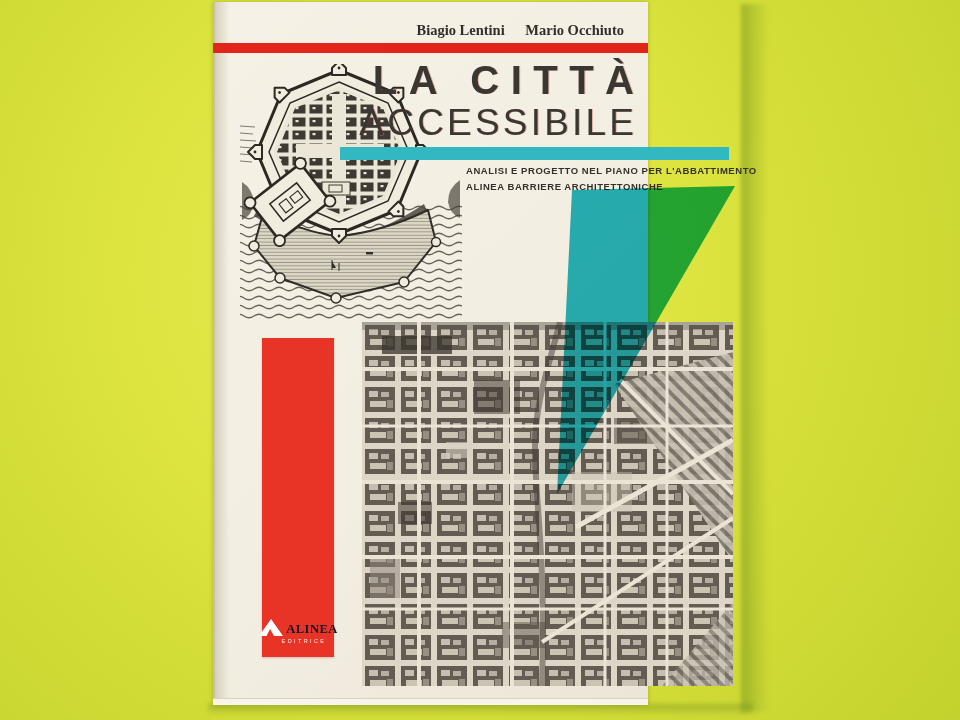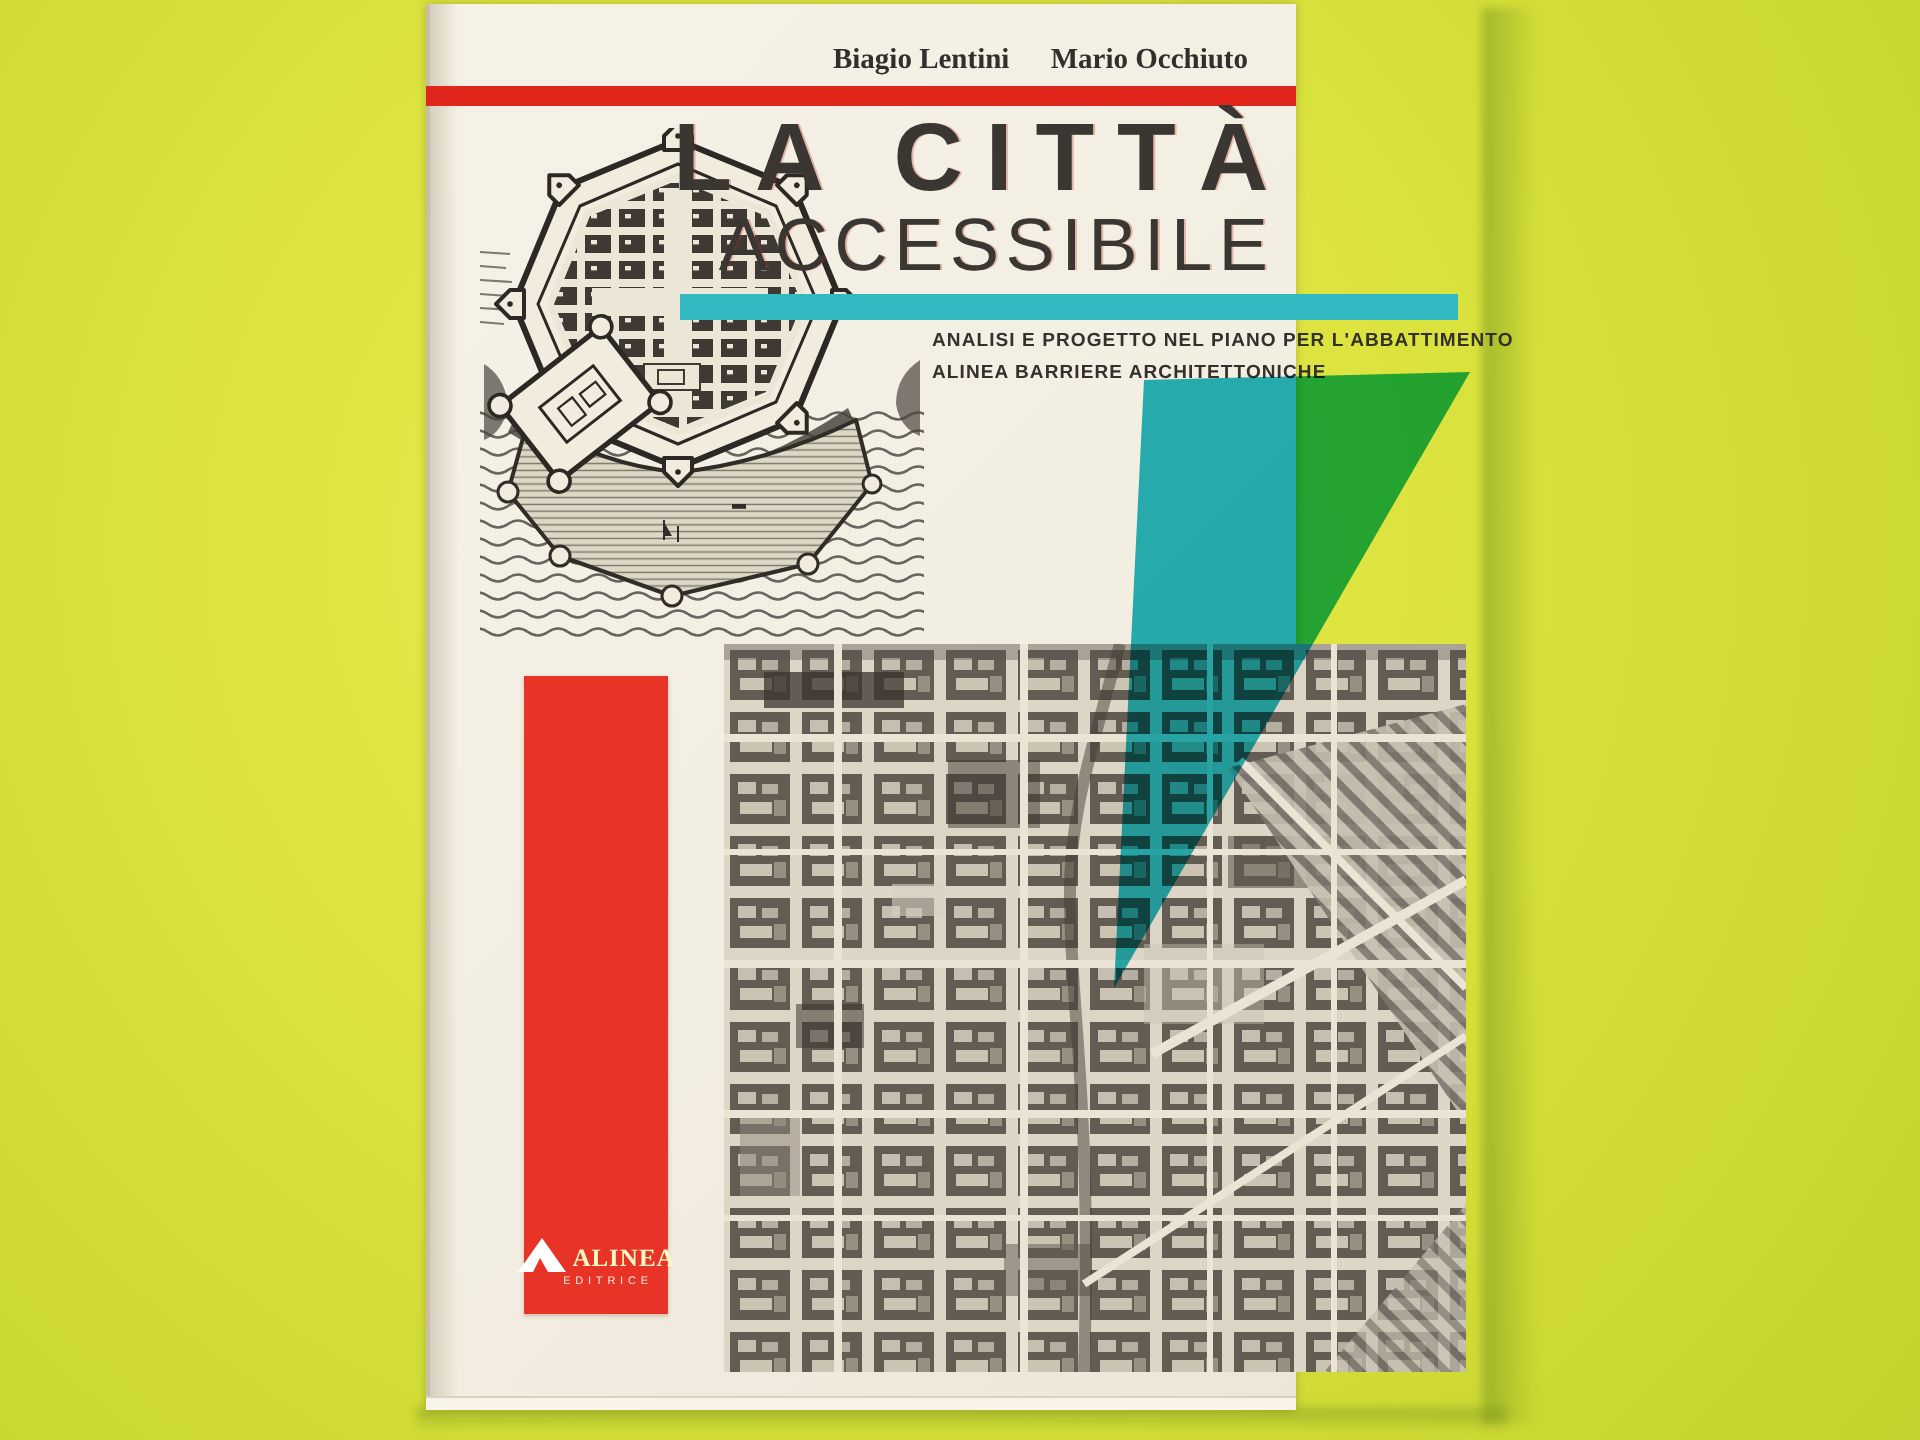--- a/index.html
+++ b/index.html
@@ -25,35 +25,35 @@
   .page-edge-bottom{left:0;bottom:0;width:100%;height:6px;
     background:#f8f4ea;border-top:1px solid #d8d2c2;}
   
   .author-line{top:20px;right:24px;z-index:3;
     font-family:"Liberation Serif", serif;font-weight:bold;font-size:14.5px;
     color:#332e2b;white-space:nowrap;}
   .author-line .author + .author{margin-left:17px;}
   .rule-red{top:41px;left:0;width:100%;height:10px;background:var(--red,#e1251b);z-index:3;}
   .title-block{top:56px;right:14px;z-index:3;text-align:right;color:var(--title-ink,#3a3733);
     text-shadow:1px 0 0 rgba(190,45,30,.30);}
-  .title-line1{font-weight:bold;font-size:48px;line-height:44px;letter-spacing:11.5px;margin-right:-11.5px;white-space:nowrap;}
+  .title-line1{font-weight:bold;font-size:40px;line-height:44px;letter-spacing:11.5px;margin-right:-11.5px;white-space:nowrap;}
   .title-line2{font-weight:normal;font-size:37px;line-height:42px;letter-spacing:3.2px;margin-right:-3.2px;white-space:nowrap;margin-left:12px;}
   .rule-teal{top:145px;left:127px;width:389px;height:13px;background:var(--teal,#31b8c0);z-index:3;}
   .subtitle{top:161px;left:253px;z-index:3;font-weight:bold;font-size:9.5px;
     letter-spacing:.55px;line-height:15.5px;color:var(--ink,#35302b);white-space:nowrap;}
   
   .engraving{left:27px;top:62px;width:222px;height:256px;z-index:2;}
   .map{left:149px;top:320px;width:371px;height:364px;z-index:2;}
   .wedge{left:330px;top:176px;width:200px;height:320px;z-index:4;mix-blend-mode:multiply;}
   .red-box{left:49px;top:336px;width:72px;height:319px;background:var(--red-box,#e73427);z-index:3;
     box-shadow:0 1px 2px rgba(120,40,20,.25);}
   .publisher{left:0;bottom:13px;width:100%;display:flex;flex-direction:column;align-items:center;}
   .publisher-row{display:flex;align-items:flex-end;gap:2px;}
   .publisher-name{font-family:"Liberation Serif", serif;font-weight:bold;font-size:12.5px;
-    color:#fef9c3;letter-spacing:.5px;}
+    color:#0f172a;letter-spacing:.5px;}
   .publisher-tagline{font-size:5.5px;color:#ffe9e2;letter-spacing:2.4px;margin-top:1px;padding-left:12px;}
   svg{display:block;}
 </style>
 </head>
 <body>
 
 <div class="abs book-shadow-right"></div>
 <div class="abs book-shadow-bottom"></div>
 
 <div class="abs book">

